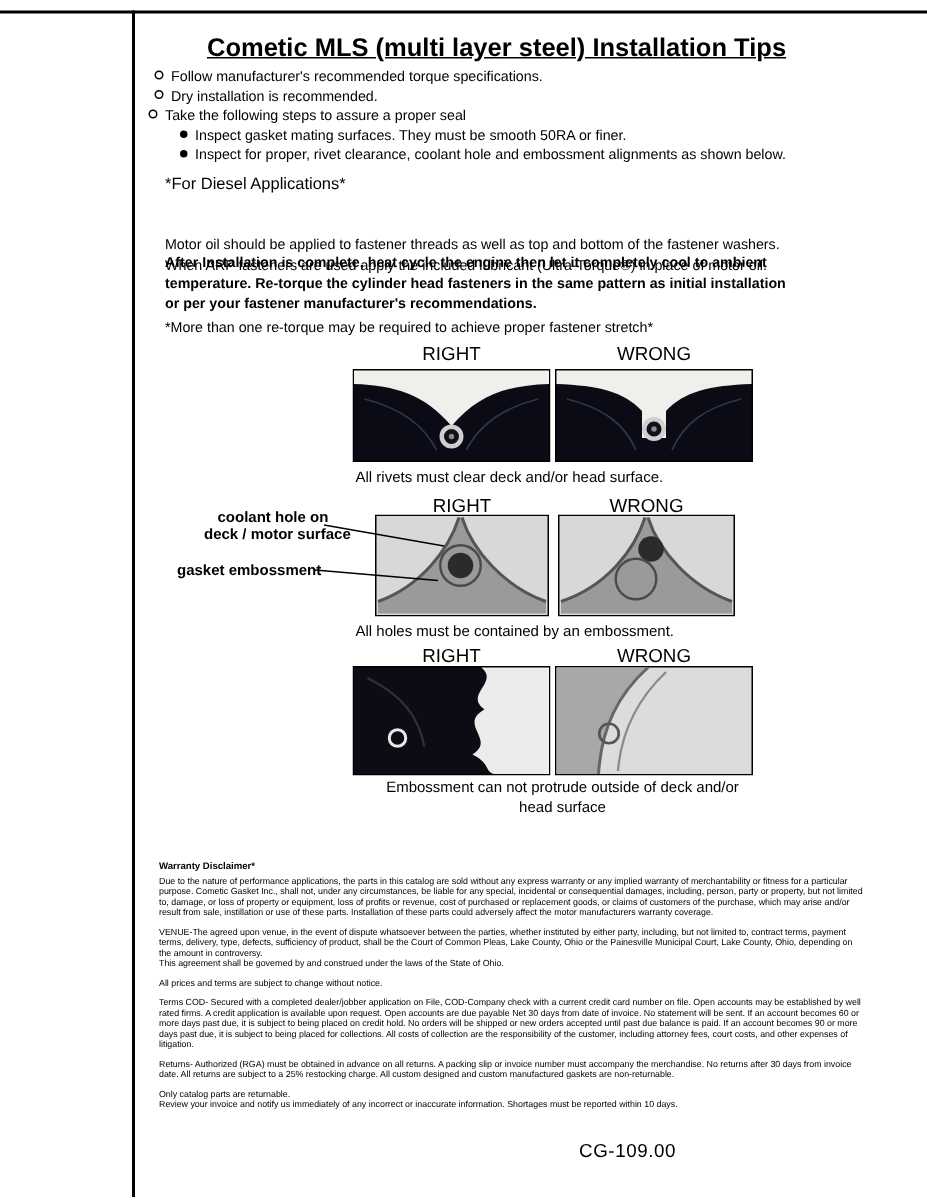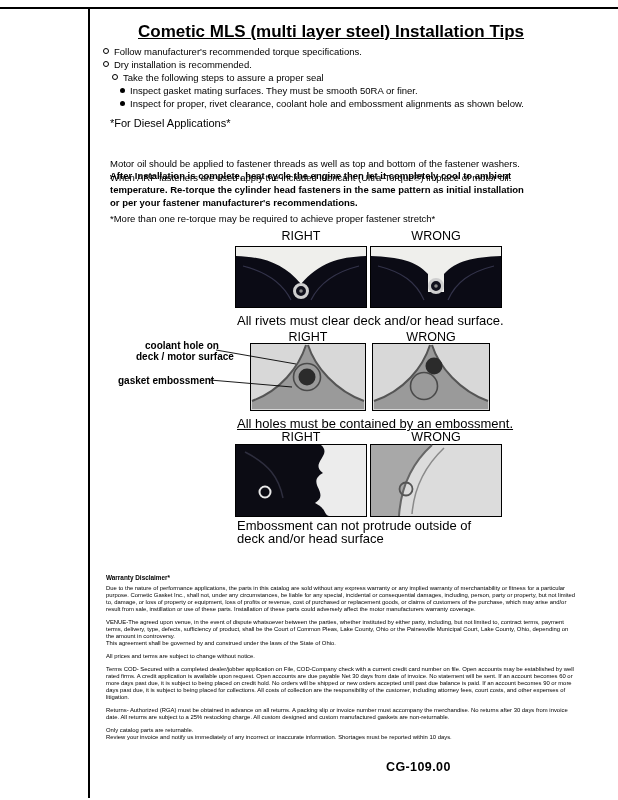--- a/index.html
+++ b/index.html
@@ -5,46 +5,46 @@
   html,body{margin:0;padding:0;}
   body{width:618px;height:800px;background:#ffffff;position:relative;overflow:hidden;
        font-family:"Liberation Sans",sans-serif;color:#000;}
   .abs{position:absolute;}
   .rule-top{left:0;top:7px;width:618px;height:2px;background:#000;}
   .rule-left{left:88px;top:7px;width:2px;height:791px;background:#000;}
   .title{left:110px;top:22px;font-size:17px;font-weight:bold;text-decoration:underline;white-space:nowrap;margin-left:28px;}
   .line{font-size:9.5px;white-space:nowrap;}
   .marker-o{display:inline-block;width:4px;height:4px;border:1px solid #000;border-radius:50%;margin-right:5px;vertical-align:1px;}
   .marker-f{display:inline-block;width:5px;height:5px;background:#000;border-radius:50%;margin-right:5px;vertical-align:1px;}
-  .b1{left:103px;top:46px;} .b2{left:103px;top:59px;} .b3{left:112px;top:72px;}
+  .b1{left:103px;top:46px;} .b2{left:103px;top:59px;} .b3{left:99px;top:72px;}
   .sb1{left:120px;top:85px;} .sb2{left:120px;top:98px;}
   .diesel-head{left:110px;top:117px;font-size:11px;font-weight:normal;white-space:nowrap;}
   .para{left:110px;width:416px;font-size:9.5px;line-height:13.5px;}
   .p1{top:137px;margin-top:20px;} .p2{top:169px;font-weight:bold;} .p3{top:212px;white-space:nowrap;width:auto;}
   .dg-head{font-size:12.5px;text-align:center;}
   .r1h-right{left:235px;top:229px;width:132px;}
   .r1h-wrong{left:370px;top:229px;width:132px;}
   .r1-left{left:235px;top:246px;} .r1-right{left:370px;top:246px;}
-  .cap{font-size:13px;}
+  .cap{font-size:10px;}
   .r1-cap{left:237px;top:313px;white-space:nowrap;}
   .r2h-right{left:250px;top:330px;width:116px;}
   .r2h-wrong{left:372px;top:330px;width:118px;}
   .r2-left{left:250px;top:343px;} .r2-right{left:372px;top:343px;}
   .lbl{font-size:10px;white-space:nowrap;font-weight:bold;}
   .lbl1a{left:145px;top:340px;} .lbl1b{left:136px;top:351px;} .lbl2{left:118px;top:375px;}
-  .r2-cap{left:237px;top:416px;white-space:nowrap;text-decoration:underline;}
+  .r2-cap{left:237px;top:416px;white-space:nowrap;}
   .r3h-right{left:235px;top:430px;width:132px;}
   .r3h-wrong{left:370px;top:430px;width:132px;}
   .r3-left{left:235px;top:444px;} .r3-right{left:370px;top:444px;}
-  .r3-cap{left:237px;top:520px;width:250px;line-height:12.5px;white-space:normal;}
+  .r3-cap{left:250px;top:520px;width:250px;line-height:12.5px;white-space:normal;text-align:center;}
   .warranty{left:106px;top:574px;width:472px;font-size:5.9px;line-height:7px;}
   .warranty .w-head{font-weight:bold;font-size:6.4px;margin-bottom:4px;}
   .warranty p{margin:0 0 6px 0;}
   .warranty p.tight{margin-bottom:0;}
-  .footer{left:386px;top:760px;font-size:12.5px;letter-spacing:0.4px;white-space:nowrap;font-weight:bold;}
+  .footer{left:386px;top:760px;font-size:12.5px;letter-spacing:0.4px;white-space:nowrap;}
   .arrows{left:0;top:0;pointer-events:none;}
   svg{display:block;}
 </style>
 </head>
 <body>
 
 <div>
 
   <div class="abs rule-top"></div>
   <div class="abs rule-left"></div>

